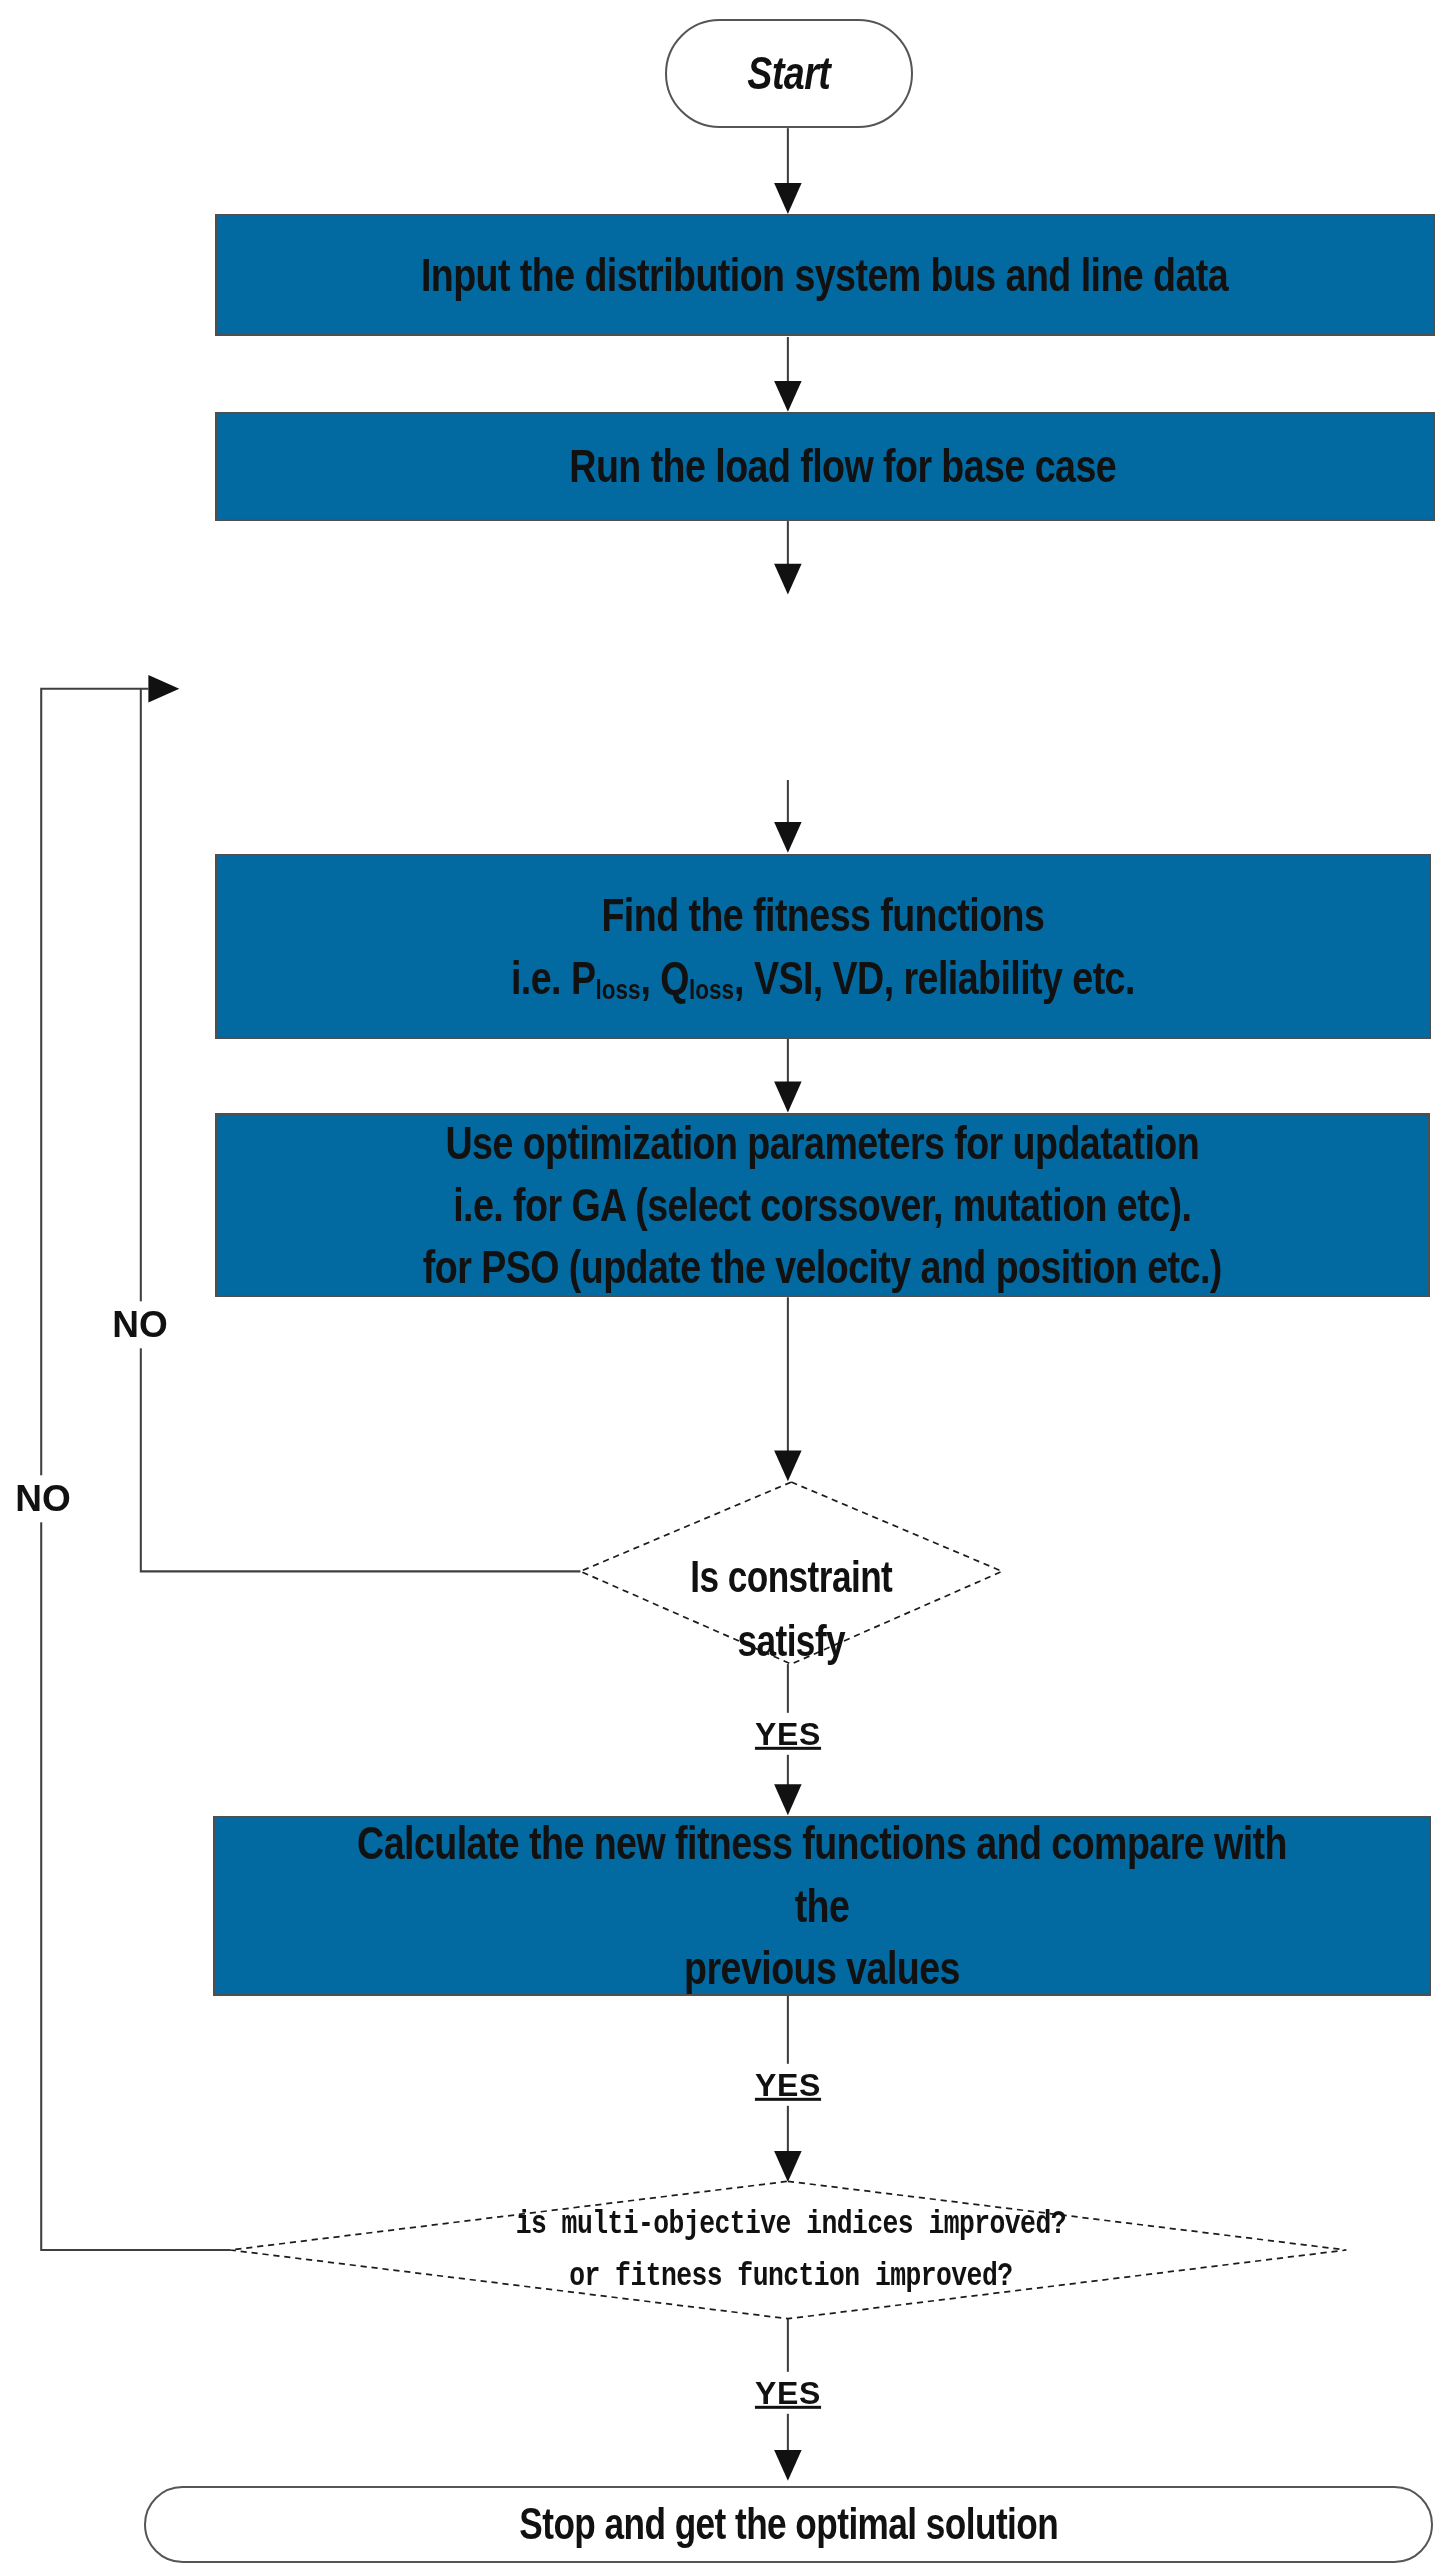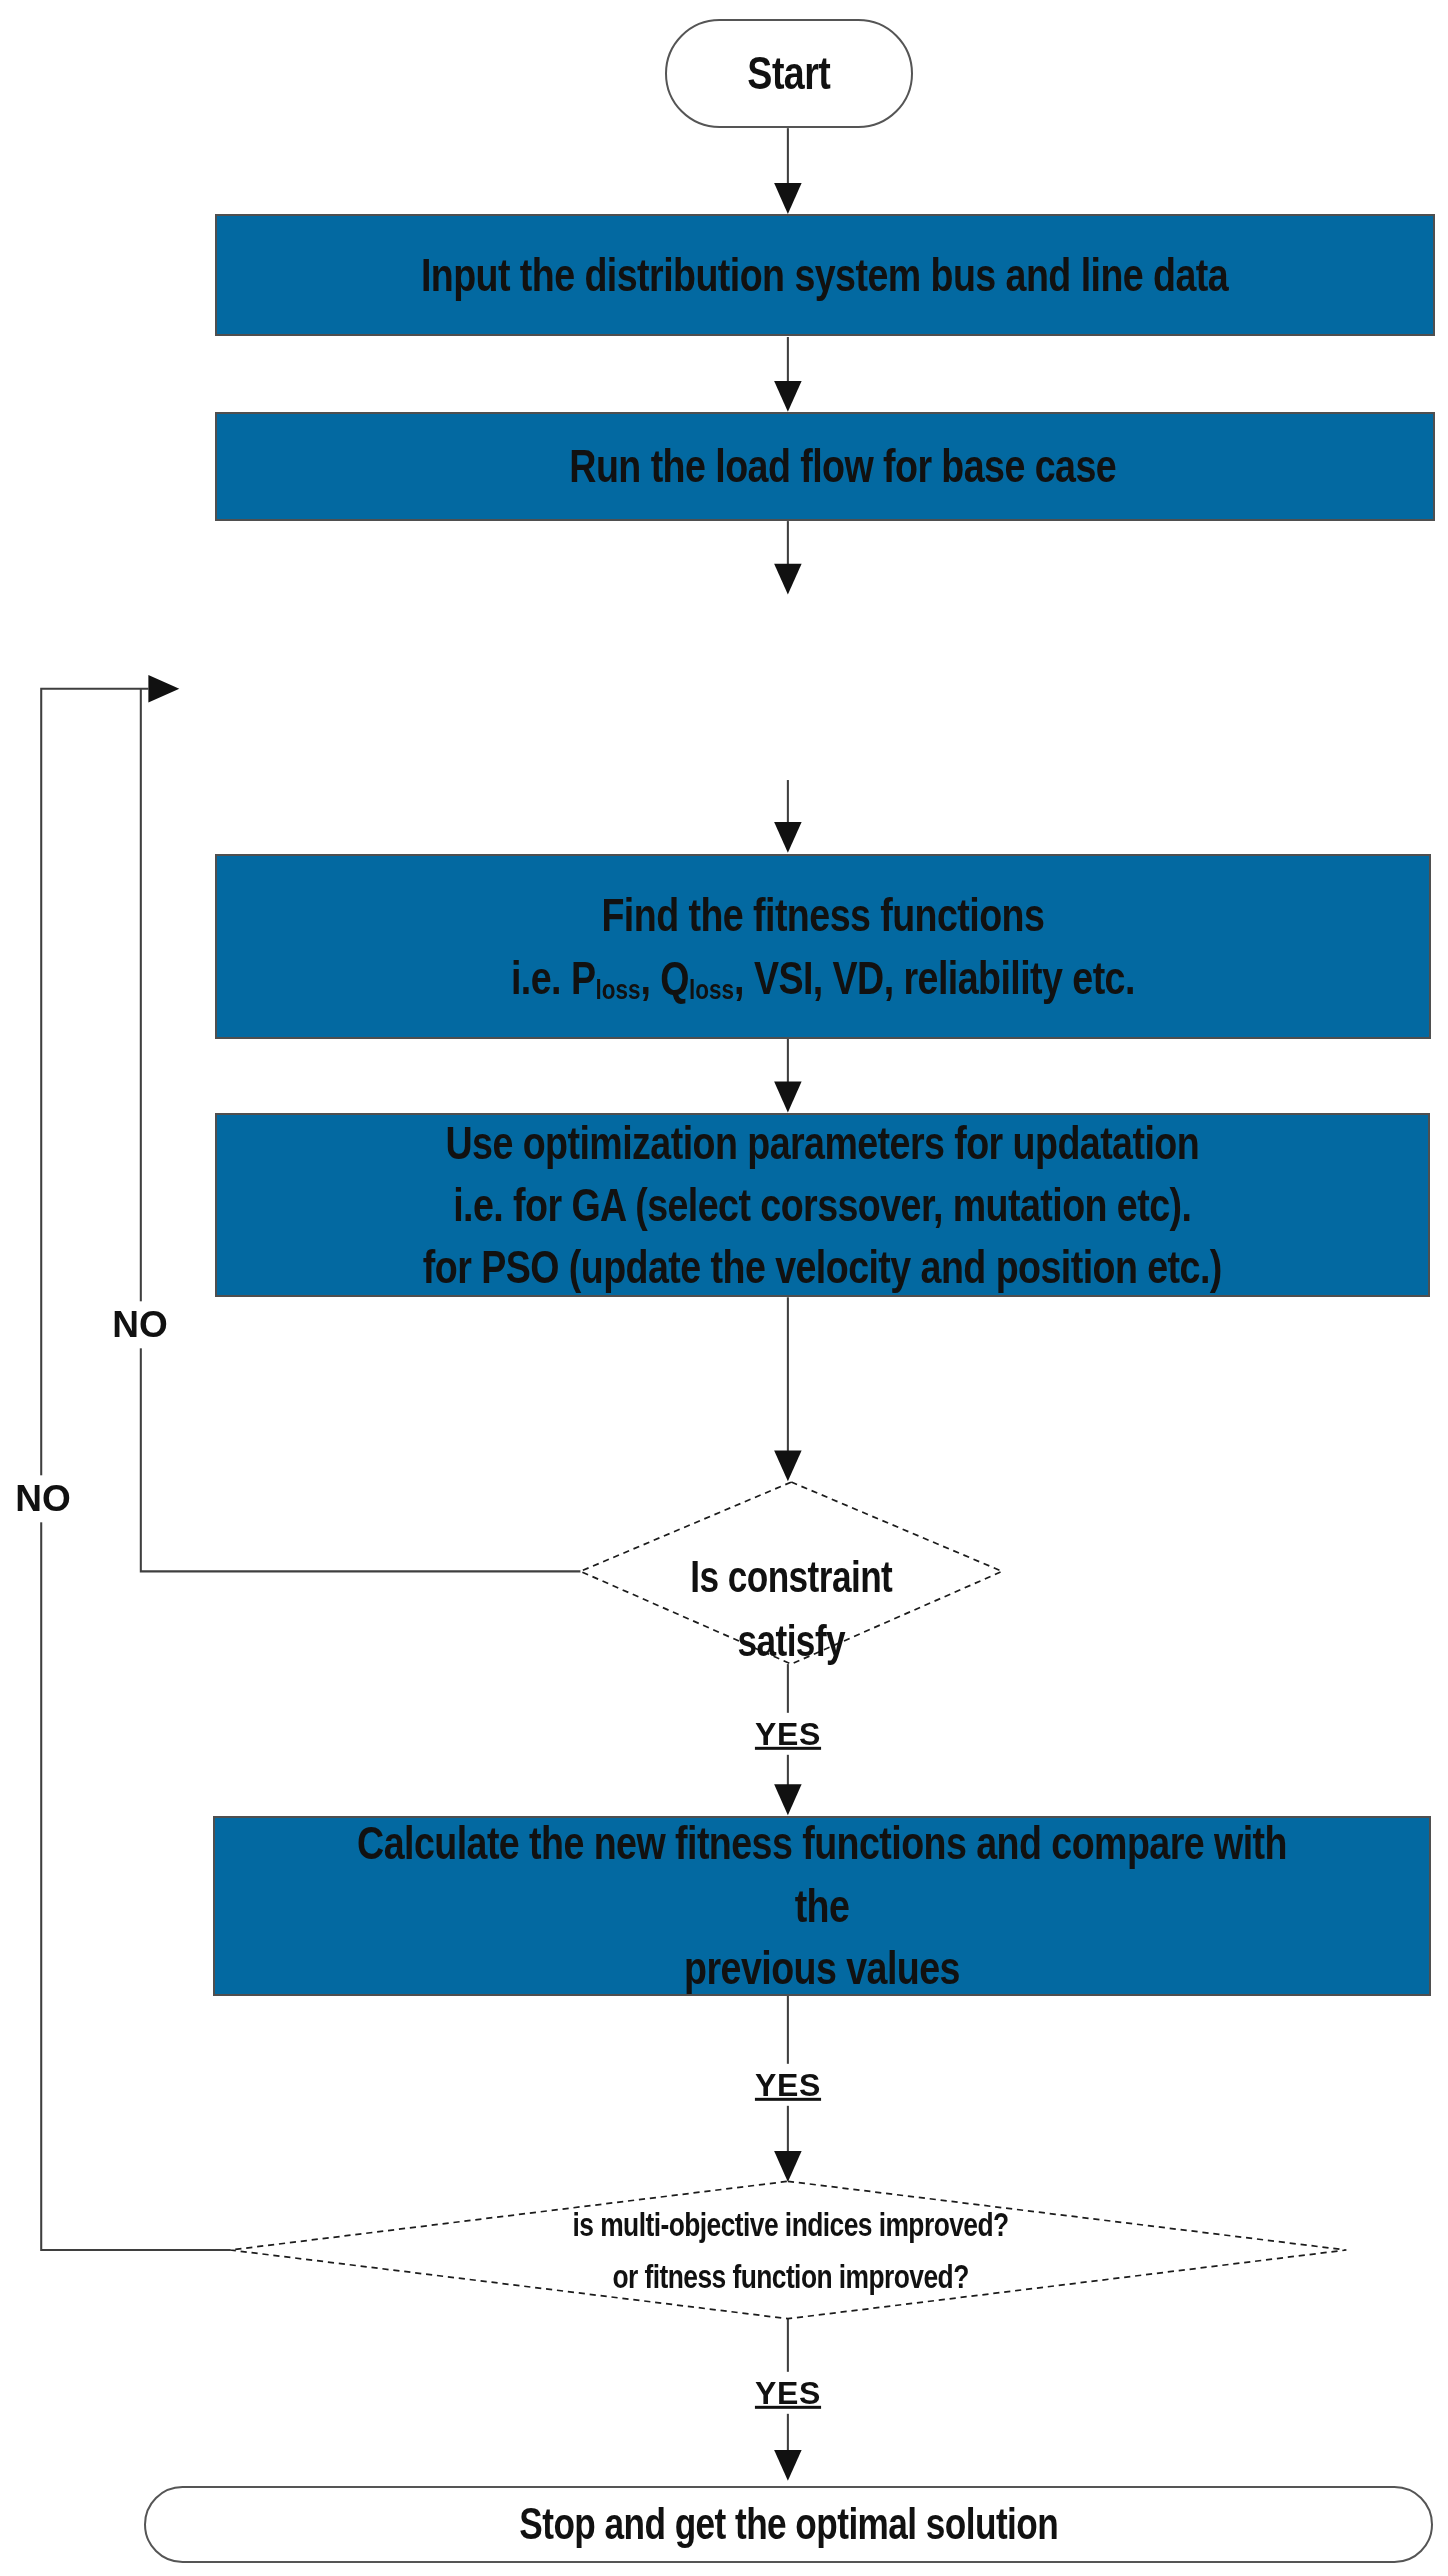--- a/index.html
+++ b/index.html
@@ -88,21 +88,21 @@
       <polygon points="1127,3131 1167,3131 1147,3176"></polygon>
       <polygon points="1127,3566 1167,3566 1147,3611"></polygon>
       <polygon points="216,982 216,1022 261,1002"></polygon>
     </g>
     <g fill="#ffffff" stroke="#1c1c1c" stroke-width="2.5" stroke-dasharray="9 7">
       <polygon points="1152,2157 1459,2287 1152,2422 845,2287"></polygon>
       <polygon points="1147,3175 1960,3275 1147,3375 335,3275"></polygon>
     </g>
   </svg>
 
-  <div class="stadium" style="left:665px;top:18.6px;width:248px;height:109px;border-radius:58px;">
+  <div class="stadium" style="left:665px;top:18.6px;width:248px;height:109px;border-radius:58px;font-style:italic;">
     <div class="ctext">Start</div>
   </div>
 
   <div class="pbox" style="left:179px;top:214px;width:1220px;height:122px;">
     <div class="ctext">Input the distribution system bus and line data</div>
   </div>
 
   <div class="pbox" style="left:179px;top:412px;width:1220px;height:109px;padding-left:36px;">
     <div class="ctext">Run the load flow for base case</div>
   </div>
@@ -130,21 +130,21 @@
     </div>
   </div>
 
   <div class="dtext" style="left:585px;top:1520px;width:412px;height:177px;align-items:center;">
     <div class="ctext" style="font-size:44px;line-height:1.45;">
       <div>Is constraint</div>
       <div>satisfy</div>
     </div>
   </div>
 
-  <div class="dtext d2" style="left:275px;top:2184px;width:1031px;height:133px;">
+  <div class="dtext d2" style="left:275px;top:2184px;width:1031px;height:133px;font-family:Liberation Mono, monospace;">
     <div class="ctext">
       <div>is multi-objective indices improved?</div>
       <div>or fitness function improved?</div>
     </div>
   </div>
 
   <div class="stadium" style="left:144px;top:2479px;width:1289px;height:77px;border-radius:41px;margin-top:7px;">
     <div class="ctext" style="font-size:44px;">Stop and get the optimal solution</div>
   </div>
 

